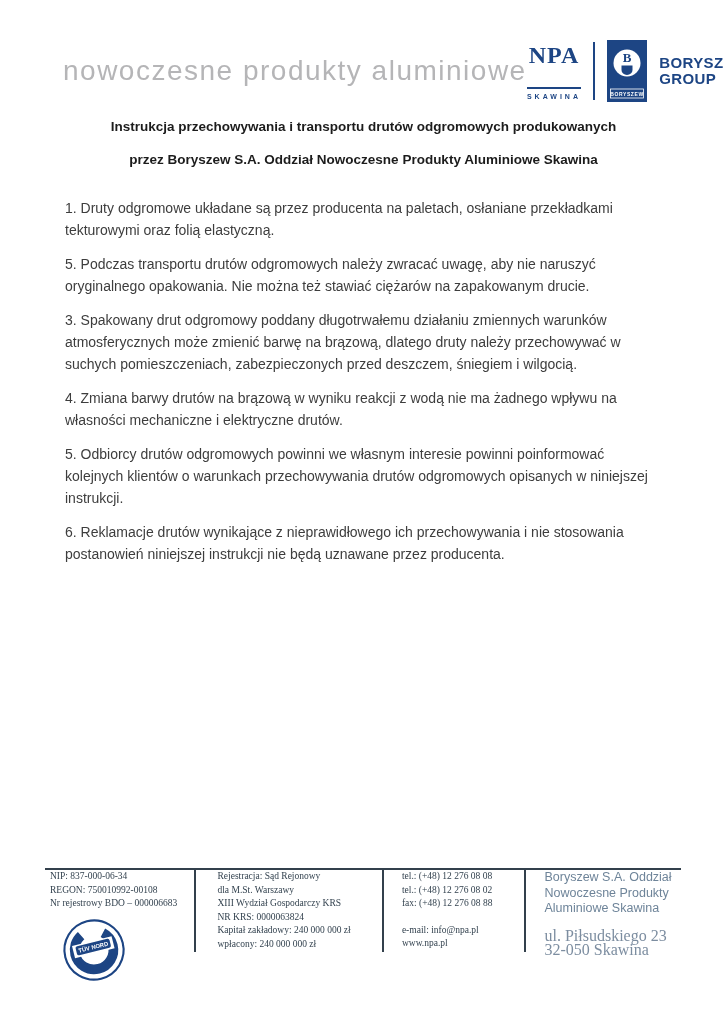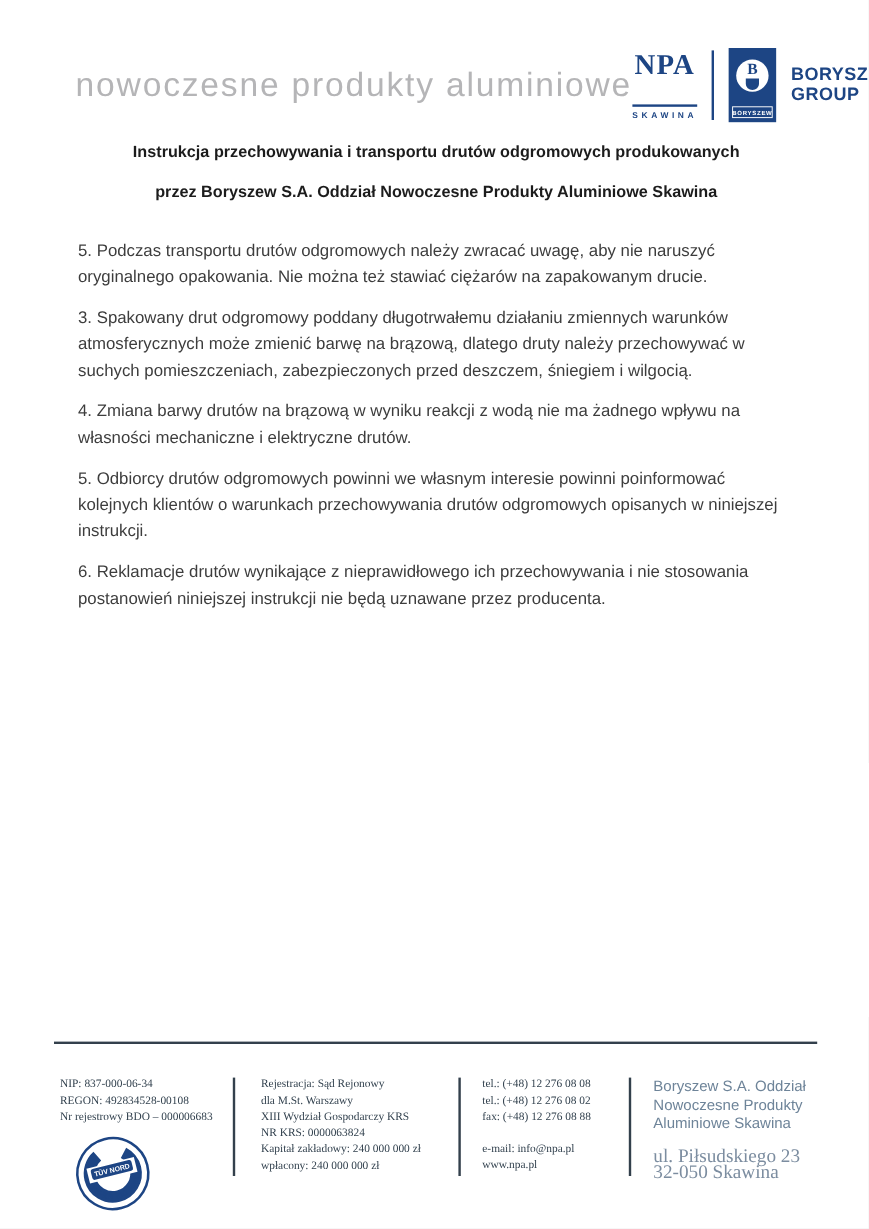--- a/index.html
+++ b/index.html
@@ -98,21 +98,21 @@
     position: absolute;
     top: 868px;
     left: 45px;
     width: 636px;
   }
   .footer-rule {
     height: 2px;
     background: #33404c;
   }
   .footer-cols {
-    margin-top: 28px;
+    margin-top: 0;
     display: flex;
     align-items: flex-start;
   }
   .fsep {
     width: 2px;
     height: 82px;
     background: #33404c;
     flex: 0 0 auto;
   }
   .fcol {
@@ -173,36 +173,37 @@
     </div>
   </header>
 
   <main class="doc-main">
     <h1 class="doc-title">
       <span>Instrukcja przechowywania i transportu drutów odgromowych produkowanych</span>
       <span>przez Boryszew S.A. Oddział Nowoczesne Produkty Aluminiowe Skawina</span>
     </h1>
 
     <div class="doc-body">
+      <p>1. Druty odgromowe układane są przez producenta na paletach, osłaniane przekładkami tekturowymi oraz folią elastyczną.</p>
       <p>5. Podczas transportu drutów odgromowych należy zwracać uwagę, aby nie naruszyć oryginalnego opakowania. Nie można też stawiać ciężarów na zapakowanym drucie.</p>
       <p>3. Spakowany drut odgromowy poddany długotrwałemu działaniu zmiennych warunków atmosferycznych może zmienić barwę na brązową, dlatego druty należy przechowywać w suchych pomieszczeniach, zabezpieczonych przed deszczem, śniegiem i wilgocią.</p>
       <p>4. Zmiana barwy drutów na brązową w wyniku reakcji z wodą nie ma żadnego wpływu na własności mechaniczne i elektryczne drutów.</p>
       <p>5. Odbiorcy drutów odgromowych powinni we własnym interesie powinni poinformować kolejnych klientów o warunkach przechowywania drutów odgromowych opisanych w niniejszej instrukcji.</p>
       <p>6. Reklamacje drutów wynikające z nieprawidłowego ich przechowywania i nie stosowania postanowień niniejszej instrukcji nie będą uznawane przez producenta.</p>
     </div>
   </main>
 
   <footer class="page-footer">
     <div class="footer-rule"></div>
 
     <div class="footer-cols">
 
       <div class="fcol fcol-1">
         <div>NIP: 837-000-06-34</div>
-        <div>REGON: 492834528-00108</div>
+        <div>REGON: 750010992-00108</div>
         <div>Nr rejestrowy BDO – 000006683</div>
         <div class="badge-wrap">
           <svg width="64" height="64" viewBox="0 0 66 66">
             <defs>
               <path id="isoArc" d="M 10 36 A 23.5 23.5 0 0 0 56 36" fill="none"></path>
             </defs>
             <circle cx="33" cy="33" r="30.5" fill="#ffffff" stroke="#1d4584" stroke-width="2.2"></circle>
             <circle cx="33" cy="33" r="20" fill="none" stroke="#1d4584" stroke-width="10" stroke-dasharray="102 24" stroke-dashoffset="18"></circle>
             <rect x="12" y="23.5" width="42" height="13" fill="#ffffff"></rect>
             <rect x="15" y="25" width="36" height="9.5" rx="2" fill="#1d4584"></rect>

